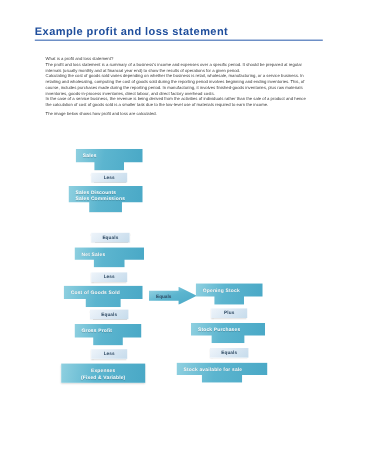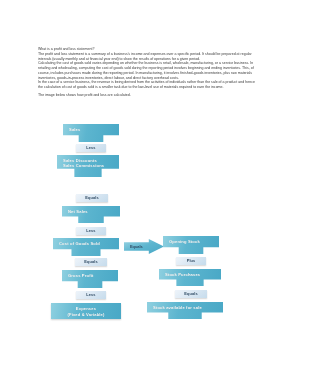--- a/index.html
+++ b/index.html
@@ -140,20 +140,24 @@
     justify-content: center;
   }
 
   .label-line { display: block; }
 </style>
 </head>
 <body>
 
 <div class="page">
 
+  <div class="title-wrap">
+    <div class="doc-title">Example profit and loss statement</div>
+    <div class="title-rule"></div>
+  </div>
 
   <div class="body-copy">
     <p>What is a profit and loss statement?</p>
     <p>The profit and loss statement is a summary of a business's income and expenses over a specific period.  It should be prepared at regular intervals (usually monthly and at financial year end) to show the results of operations for a given period.</p>
     <p>Calculating the cost of goods sold varies depending on whether the business is retail, wholesale, manufacturing, or a service business. In retailing and wholesaling, computing the cost of goods sold during the reporting period involves beginning and ending inventories. This, of course, includes purchases made during the reporting period. In manufacturing, it involves finished-goods inventories, plus raw materials inventories, goods-in-process inventories, direct labour, and direct factory overhead costs.</p>
     <p>In the case of a service business, the revenue is being derived from the activities of individuals rather than the sale of a product and hence the calculation of cost of goods sold is a smaller task due to the low-level use of materials required to earn the income.</p>
     <p class="spaced">The image below shows how profit and loss are calculated.</p>
   </div>
 
   <div class="diagram">

